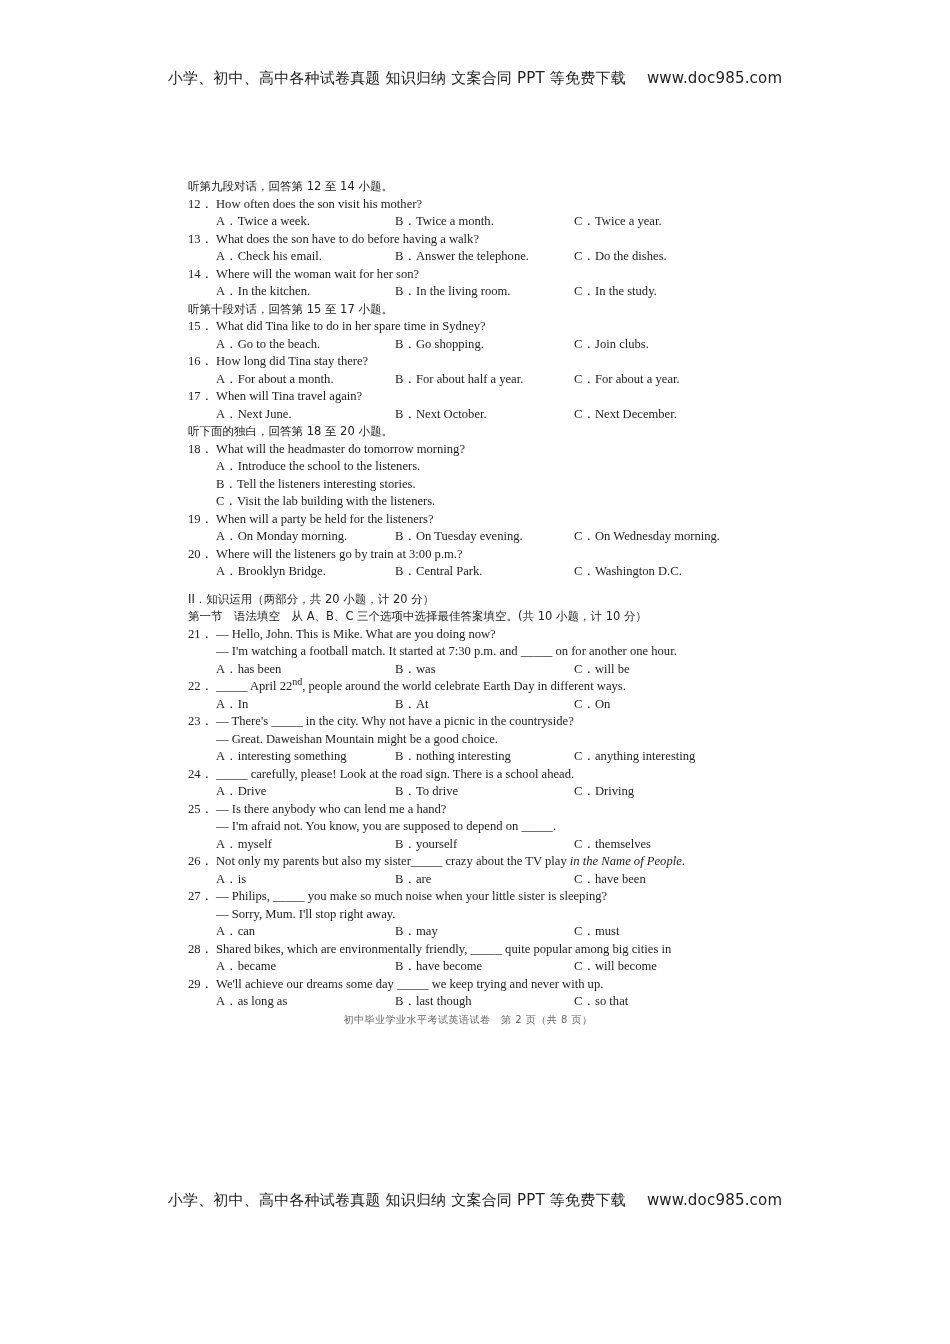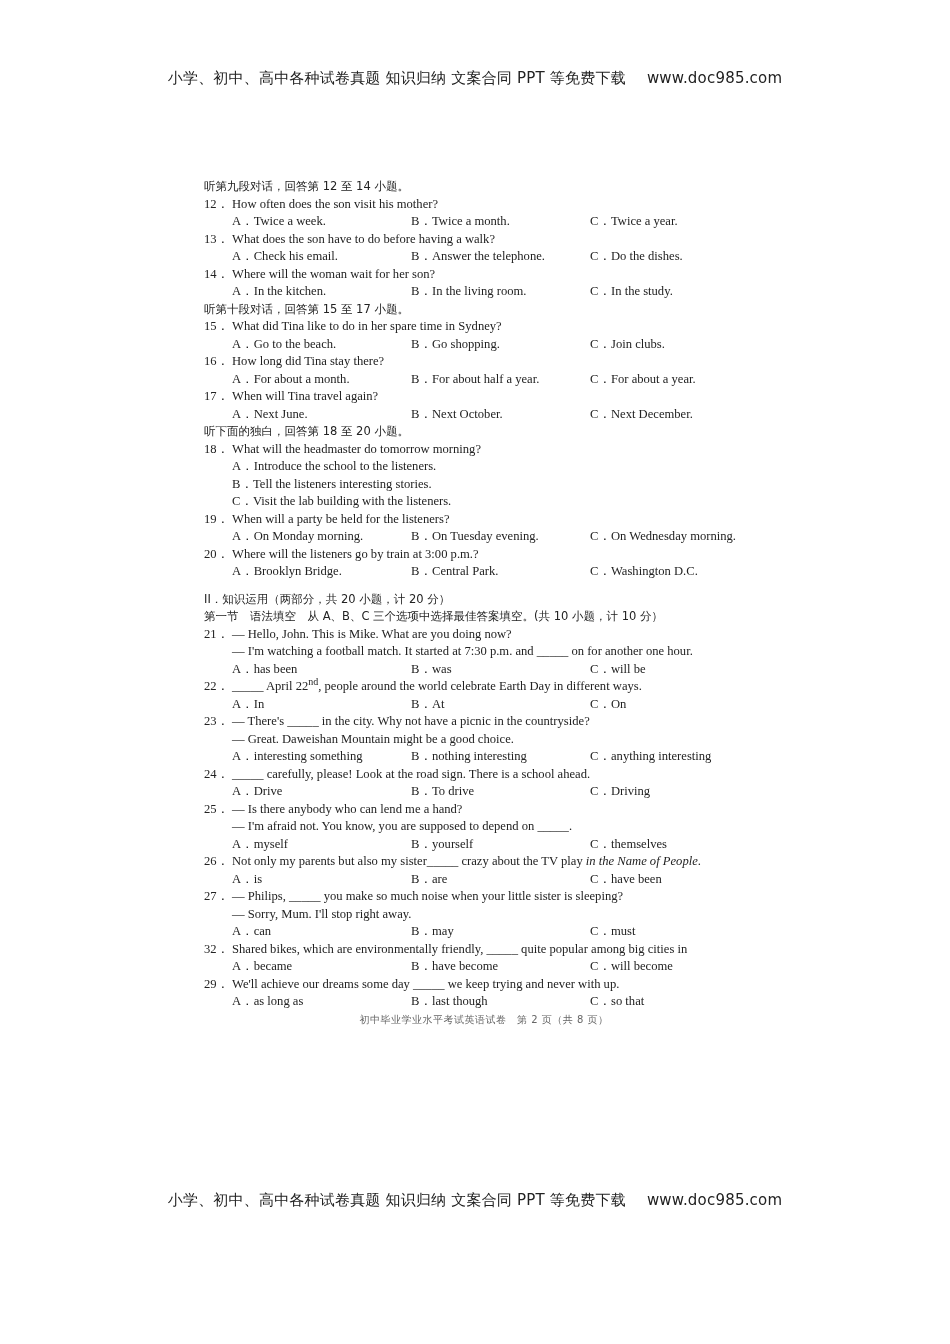--- a/index.html
+++ b/index.html
@@ -6,21 +6,21 @@
   body { width: 950px; height: 1344px; position: relative; overflow: hidden; color: #1a1a1a; }
   .banner {
     position: absolute; left: 0; width: 950px; text-align: center;
     font-family: "DejaVu Sans", sans-serif; font-size: 15px; color: #222;
     letter-spacing: 0.2px;
   }
   .banner.top { top: 69px; }
   .banner.bottom { top: 1191px; }
   .banner .url { margin-left: 21px; }
   .page {
-    position: absolute; left: 204px; top: 178px; width: 560px;
+    position: absolute; left: 188px; top: 178px; width: 560px;
     font-family: "Liberation Serif", serif; font-size: 12.6px; color: #222;
   }
   .line { height: 17.5px; line-height: 17.5px; white-space: nowrap; position: relative; }
   .cn { font-family: "DejaVu Sans", sans-serif; font-size: 11.5px; }
   .q .num { display: inline-block; width: 28px; }
   .ind { padding-left: 28px; }
   .opts { position: relative; height: 17.5px; line-height: 17.5px; }
   .opt { position: absolute; top: 0; white-space: nowrap; }
   .opt.a { left: 28px; }
   .opt.b { left: 207px; }
@@ -151,21 +151,21 @@
   </div>
 
   <div class="line q"><span class="num">27．</span><span>— Philips, _____ you make so much noise when your little sister is sleeping?</span></div>
   <div class="line ind">— Sorry, Mum. I'll stop right away.</div>
   <div class="opts">
     <span class="opt a">A．can</span>
     <span class="opt b">B．may</span>
     <span class="opt c">C．must</span>
   </div>
 
-  <div class="line q"><span class="num">32．</span><span>Shared bikes, which are environmentally friendly, _____ quite popular among big cities in</span></div>
+  <div class="line q"><span class="num">28．</span><span>Shared bikes, which are environmentally friendly, _____ quite popular among big cities in</span></div>
   <div class="opts">
     <span class="opt a">A．became</span>
     <span class="opt b">B．have become</span>
     <span class="opt c">C．will become</span>
   </div>
 
   <div class="line q"><span class="num">29．</span><span>We'll achieve our dreams some day _____ we keep trying and never with up.</span></div>
   <div class="opts">
     <span class="opt a">A．as long as</span>
     <span class="opt b">B．last though</span>

